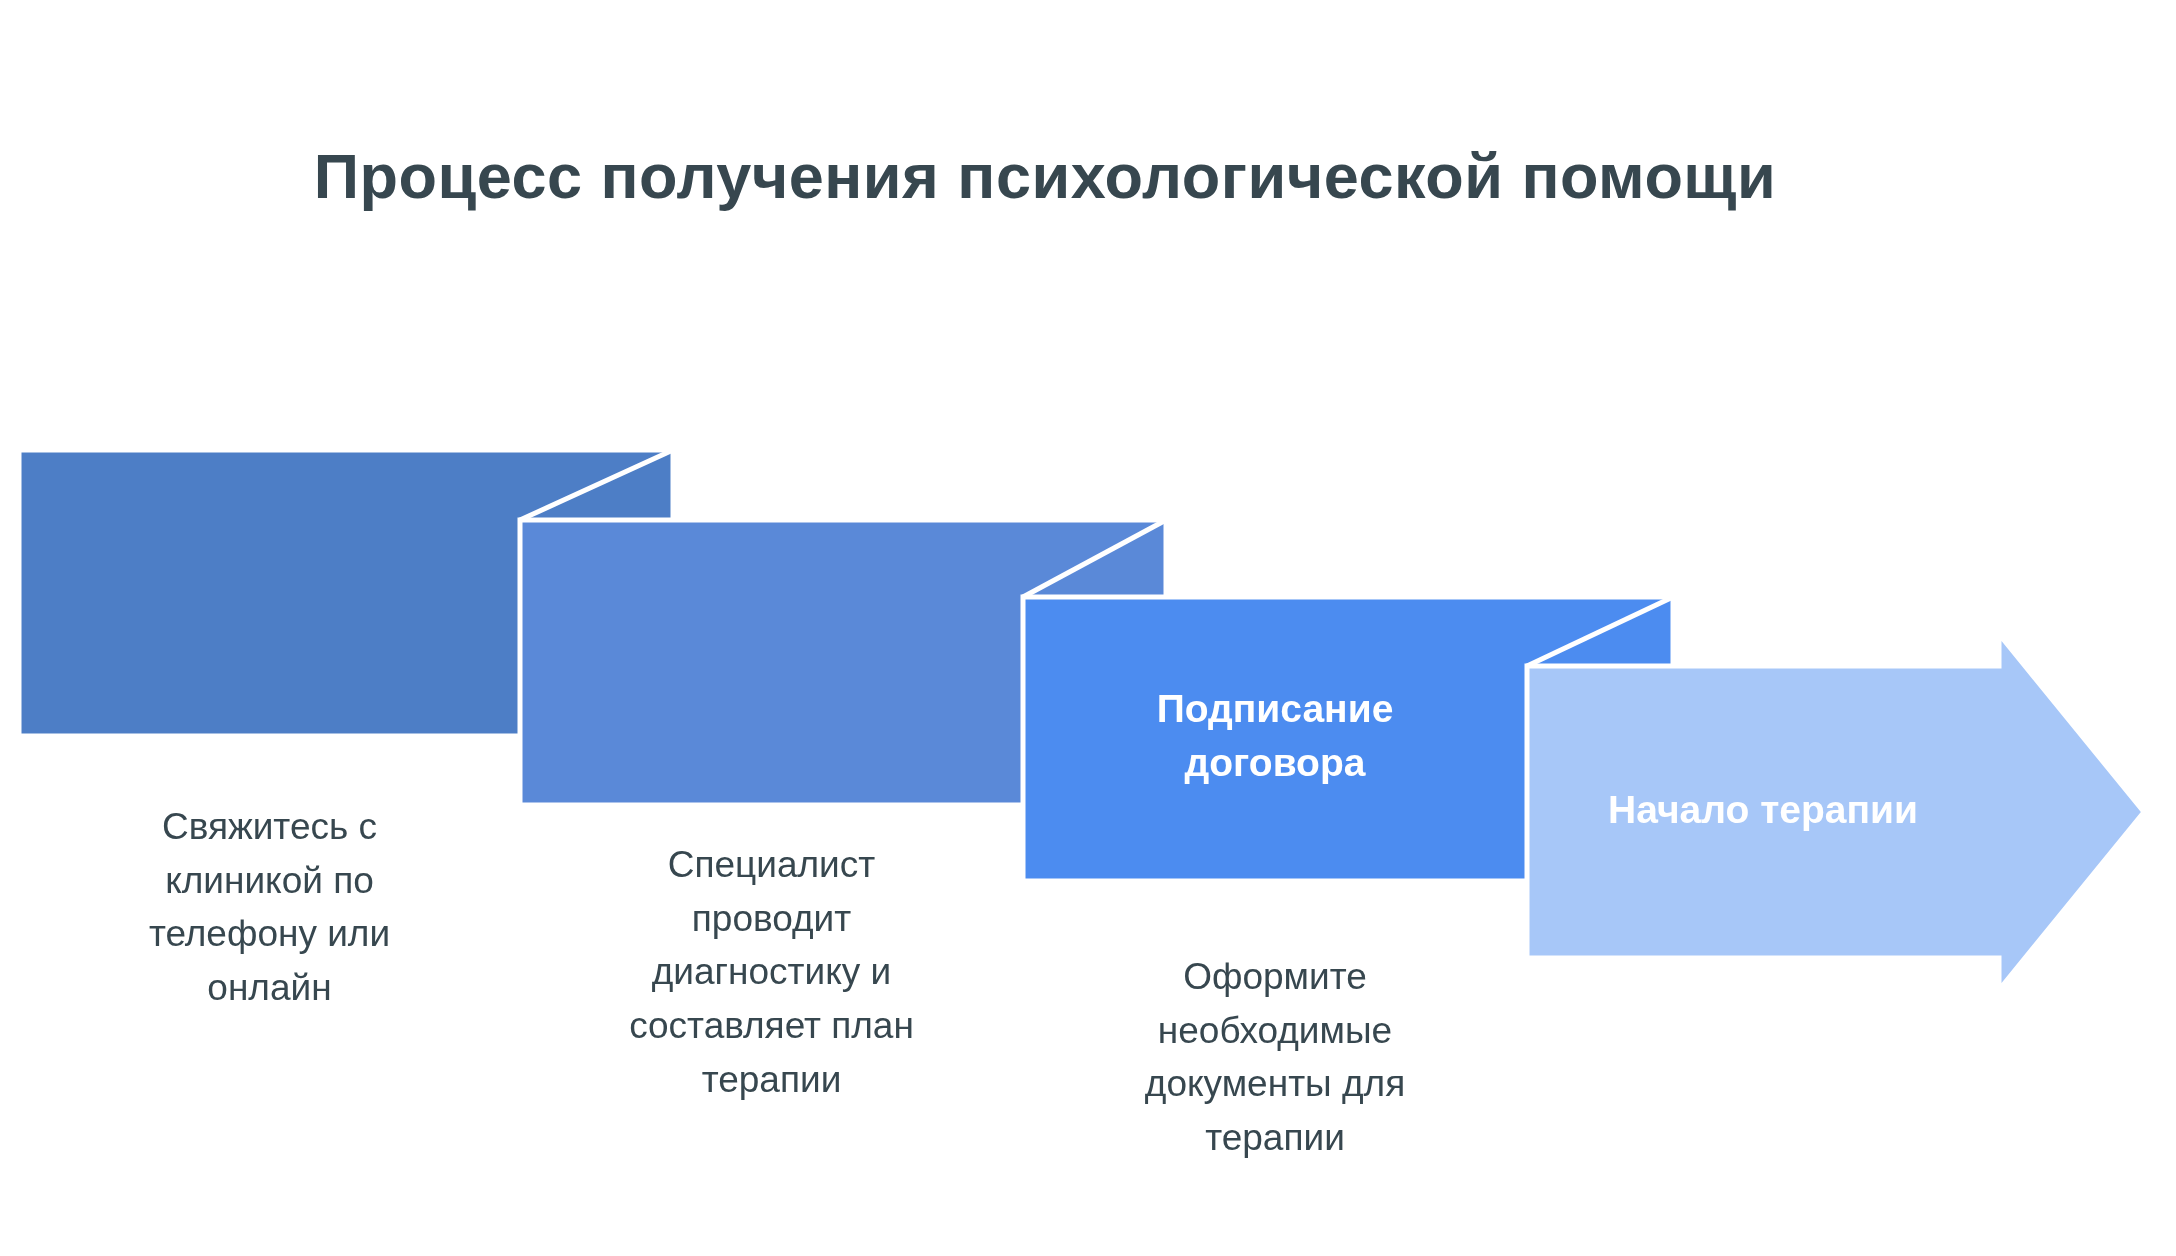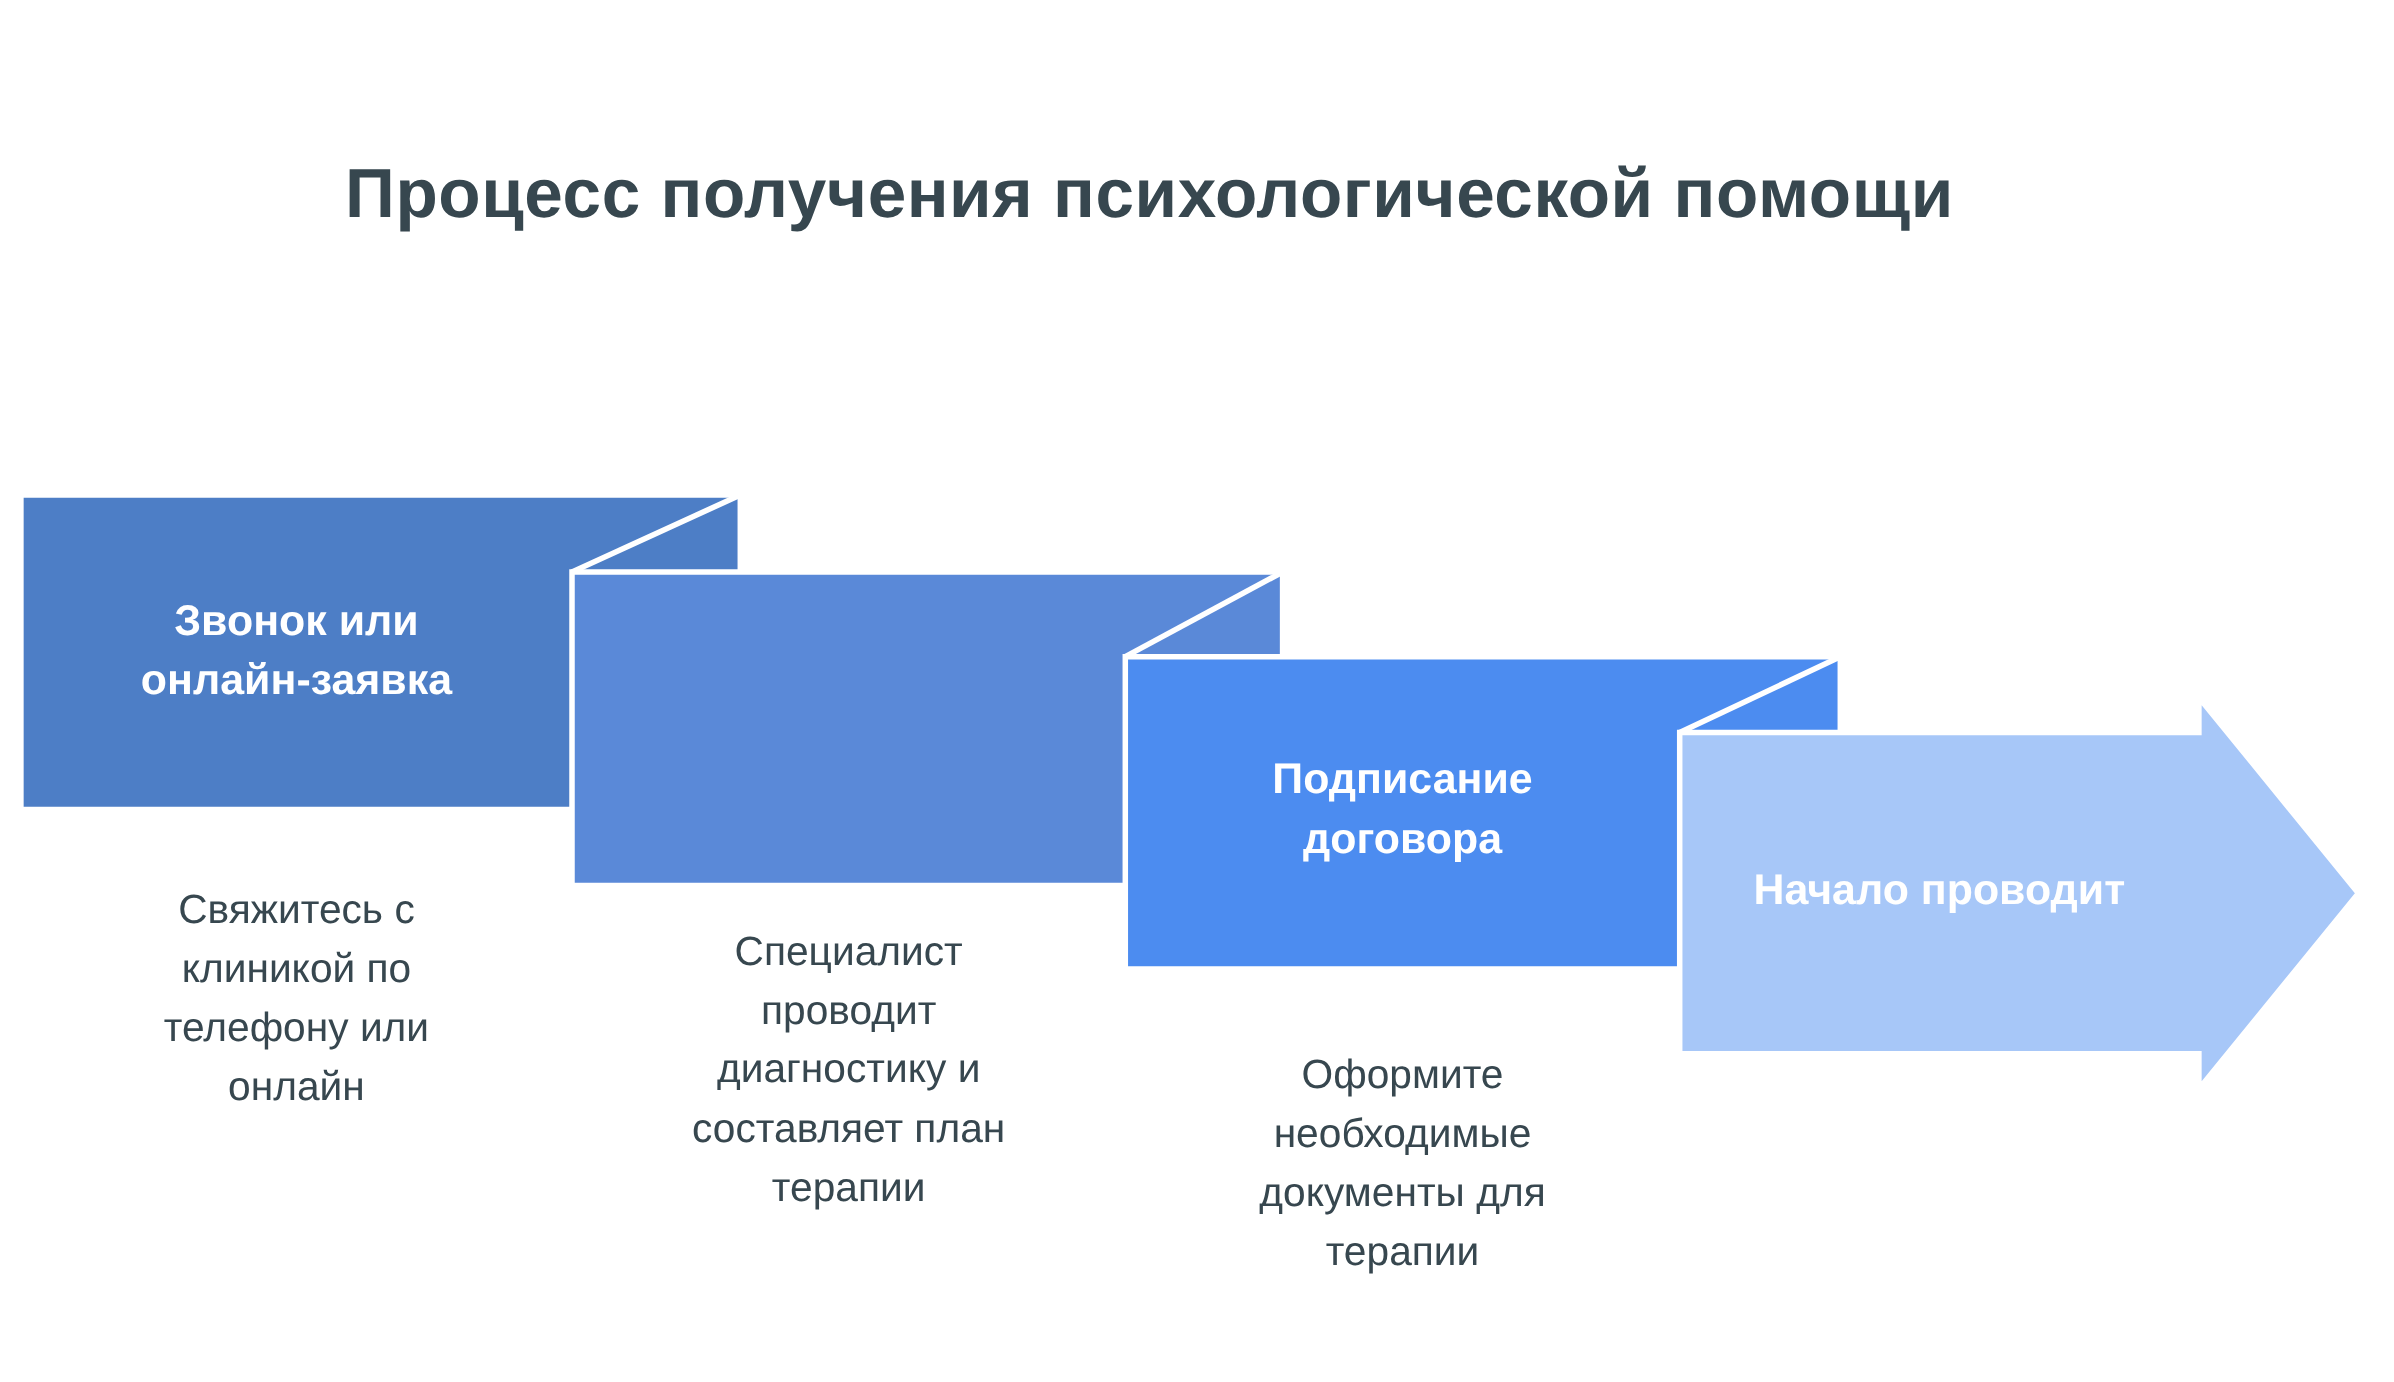--- a/index.html
+++ b/index.html
@@ -71,25 +71,23 @@
   <svg class="shapes" viewBox="0 0 2176 1256" xmlns="http://www.w3.org/2000/svg">
     <polygon points="19,450 673,450 673,736 19,736" stroke="#ffffff" stroke-width="5" fill="#4d7ec6"></polygon>
     <polygon points="520,520 1166,520 1166,805 520,805" stroke="#ffffff" stroke-width="5" fill="#5a89d8"></polygon>
     <polygon points="1023,597 1673,597 1673,881 1023,881" stroke="#ffffff" stroke-width="5" fill="#4c8cf0"></polygon>
     <polygon points="1527,666 1999,666 1999,634 2144,812 1999,990 1999,958 1527,958" stroke="#ffffff" stroke-width="5" fill="#a7c7f8"></polygon>
     <line x1="520" y1="520" x2="673" y2="450" stroke="#ffffff" stroke-width="5"></line>
     <line x1="1023" y1="597" x2="1166" y2="520" stroke="#ffffff" stroke-width="5"></line>
     <line x1="1527" y1="666" x2="1673" y2="597" stroke="#ffffff" stroke-width="5"></line>
   </svg>
 
-  <div class="box-label l1">Звонок или
-онлайн-заявка</div>
   <div class="box-label l3">Подписание
 договора</div>
-  <div class="box-label l4">Начало проводит</div>
+  <div class="box-label l4">Начало терапии</div>
 
   <div class="step-desc d1">Свяжитесь с
 клиникой по
 телефону или
 онлайн</div>
   <div class="step-desc d2">Специалист
 проводит
 диагностику и
 составляет план
 терапии</div>

